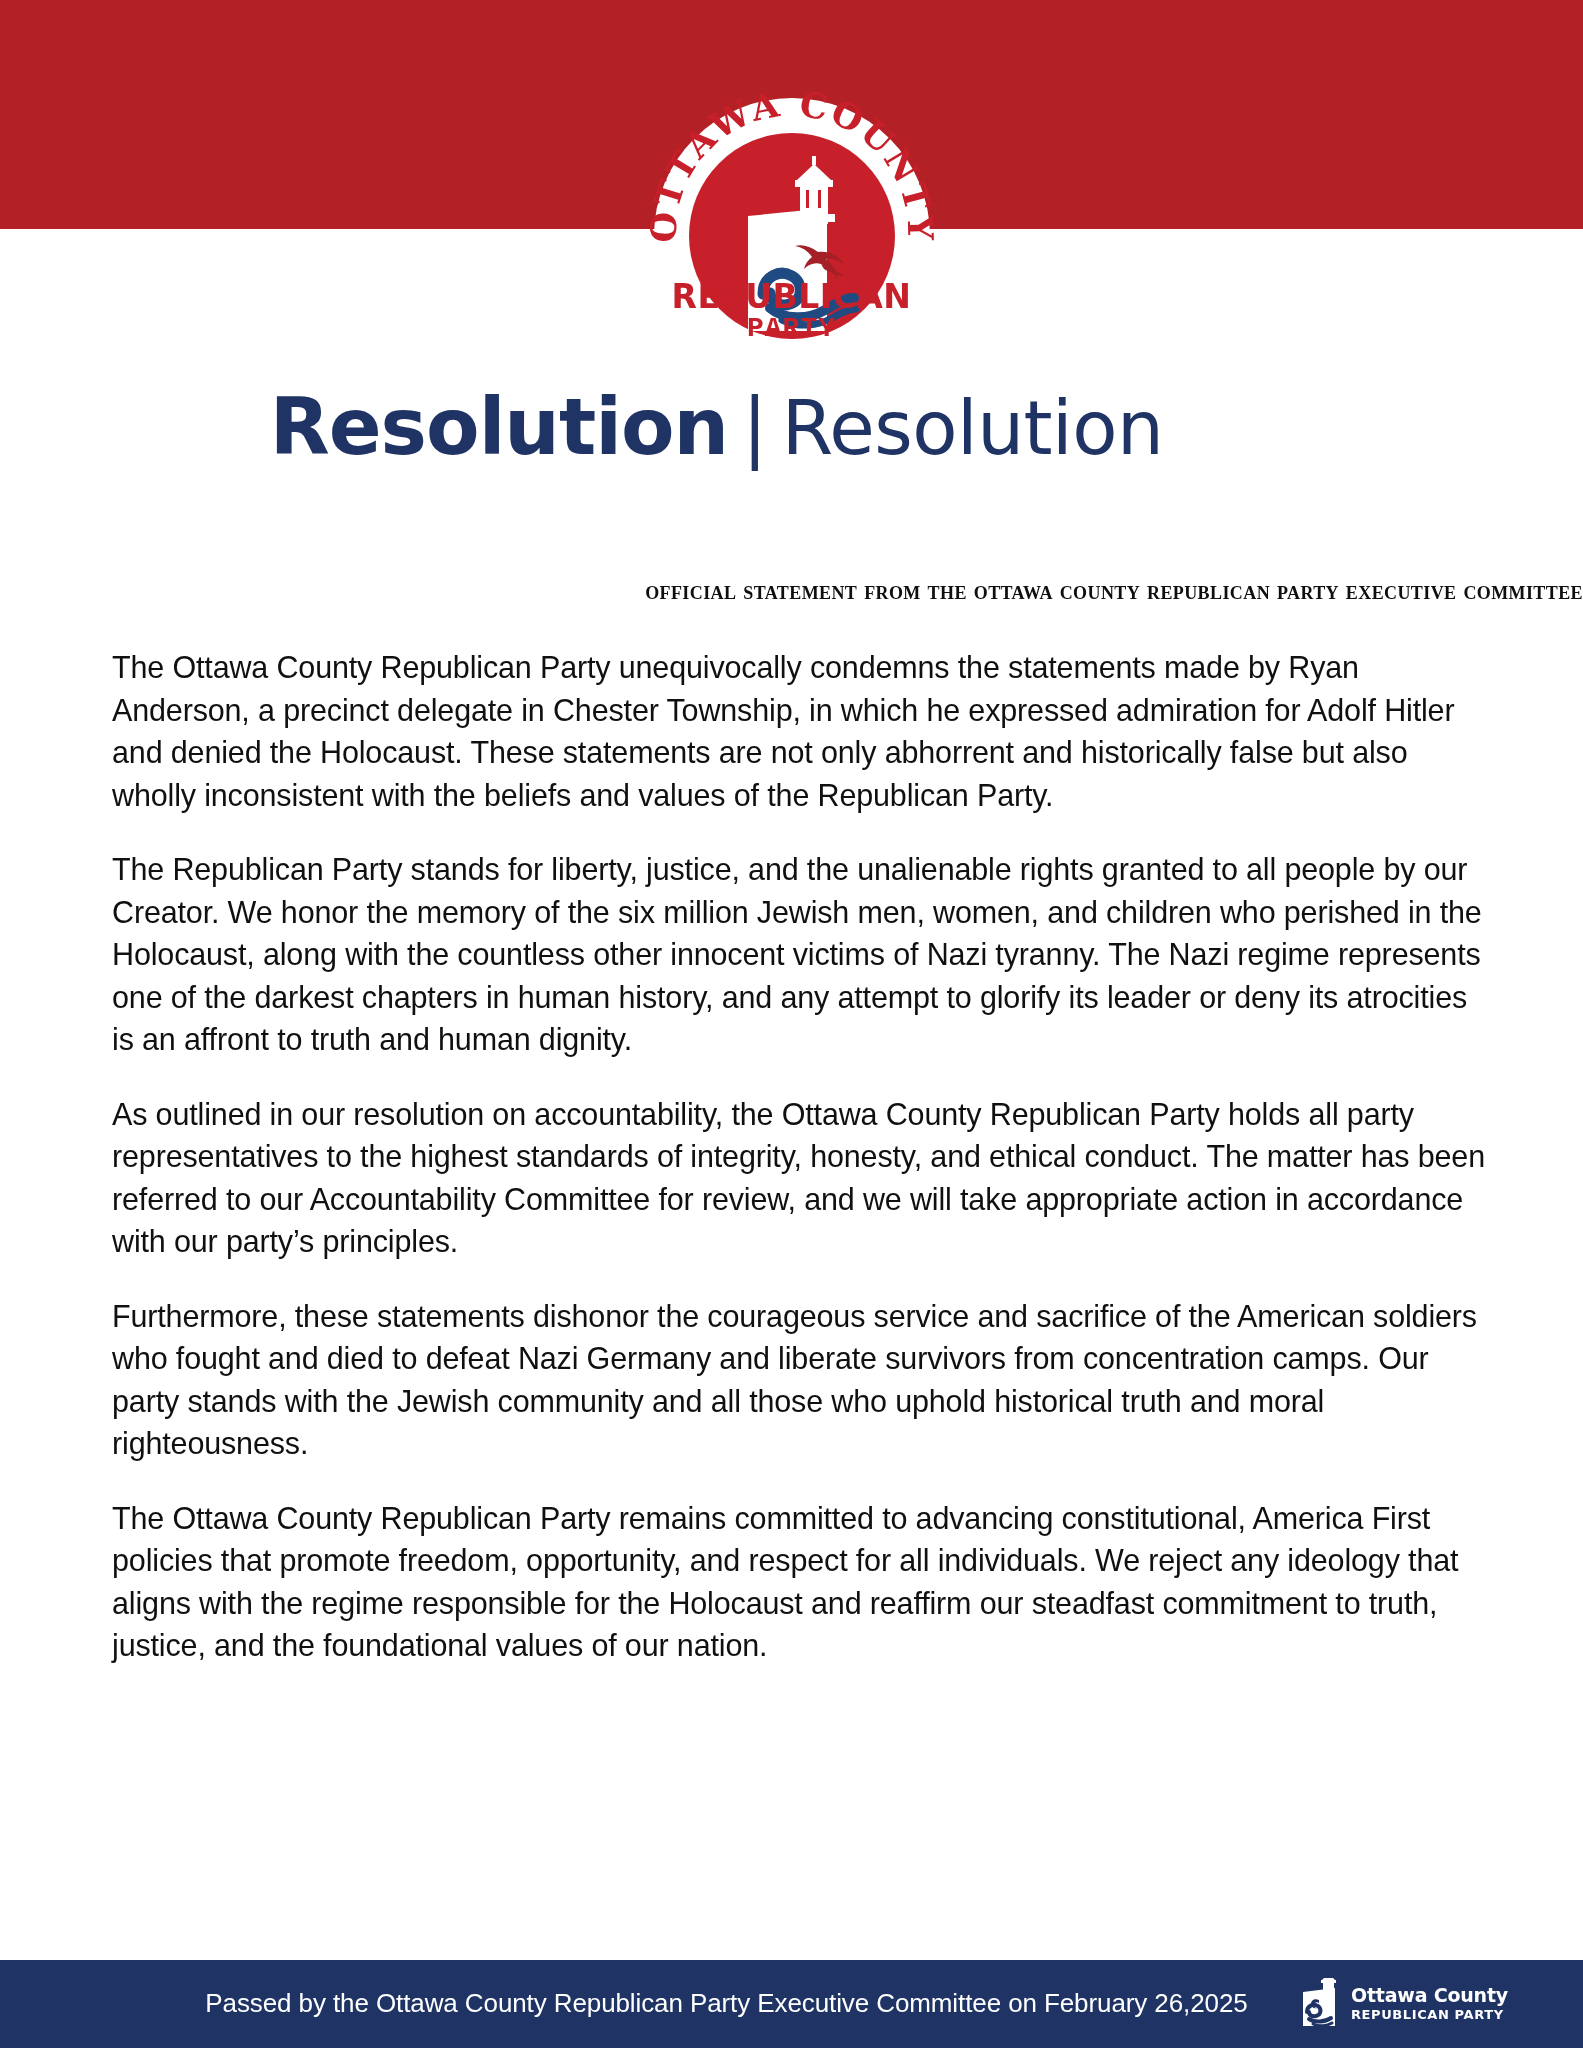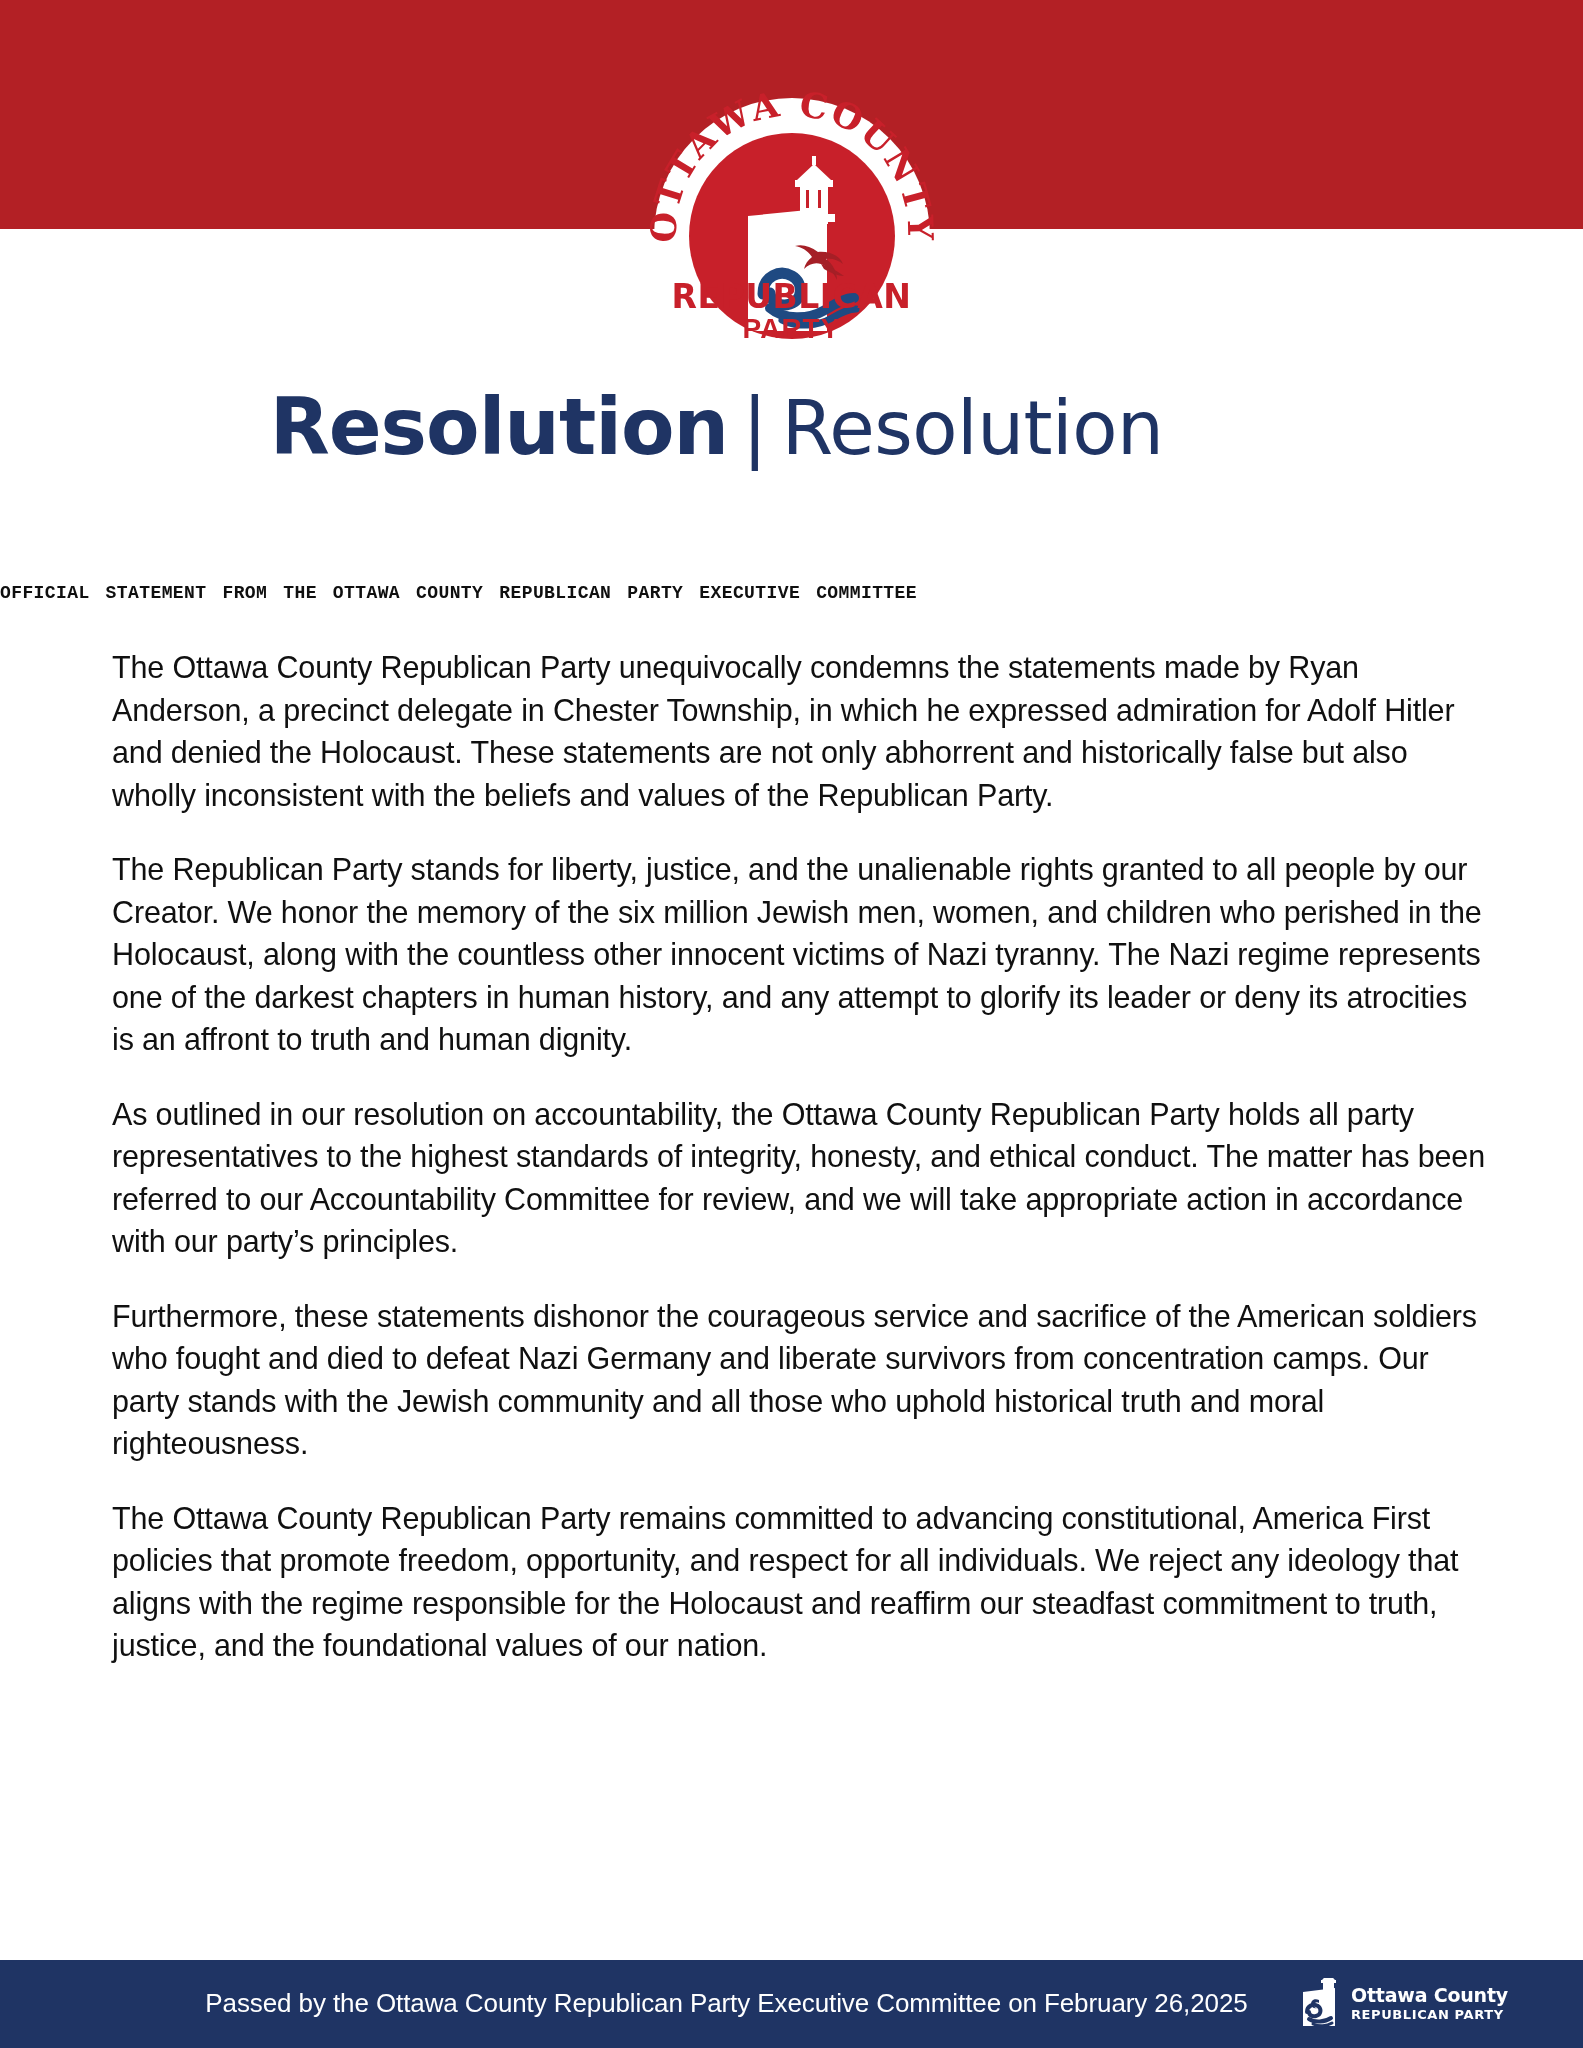--- a/index.html
+++ b/index.html
@@ -70,22 +70,22 @@
     color: #1F3464;
     letter-spacing: -0.5px;
   }
 
   
   .subtitle {
     position: absolute;
     top: 576px;
     left: 0;
     width: 1583px;
-    text-align: left;
-    font-family: Liberation Mono, monospace;
+    text-align: right;
+    font-family: Liberation Serif, serif;
     font-weight: 700;
     font-size: 26px;
     color: #0f0f0f;
     font-variant: small-caps;
     text-transform: lowercase;
     letter-spacing: 0.4px;
     white-space: nowrap;
   }
   
 
@@ -200,21 +200,21 @@
     <g fill="none" stroke="#1F4A82" stroke-linecap="round">
       <path d="M 131 258 C 131 240 148 233 160 240 C 172 247 171 264 158 268 C 148 271 139 266 138 257" stroke-width="11"></path>
       <path d="M 138 272 C 152 284 176 284 193 274 C 206 266 214 262 222 262" stroke-width="10"></path>
       <path d="M 150 284 C 166 292 186 290 200 282 C 210 276 217 273 224 273" stroke-width="7"></path>
     </g>
 
     <text x="160" y="278" text-anchor="middle" font-family="DejaVu Sans, sans-serif" font-weight="700" font-size="0" fill="#C8202A">.</text>
   </svg>
   <div style="position:absolute;left:0;top:236px;width:320px;text-align:center;line-height:1.0;margin-top:8px;">
     <span style="font-family:'DejaVu Sans',sans-serif;font-weight:700;font-size:33px;color:#C8202A;letter-spacing:0.5px;display:block;">REPUBLICAN</span>
-    <span style="font-family:Liberation Sans, sans-serif;font-weight:700;font-size:28px;color:#C8202A;letter-spacing:1px;display:block;margin-top:2px;">PARTY</span>
+    <span style="font-family:Liberation Mono, monospace;font-weight:700;font-size:28px;color:#C8202A;letter-spacing:1px;display:block;margin-top:2px;">PARTY</span>
   </div>
 </div>
 
 <div class="title-row">
   <span class="title-bold">Resolution</span><span class="title-sep">|</span><span class="title-light">Resolution</span>
 </div>
 
 <div class="subtitle">Official Statement from the Ottawa County Republican Party Executive Committee</div>
 
 <div class="body-col">

